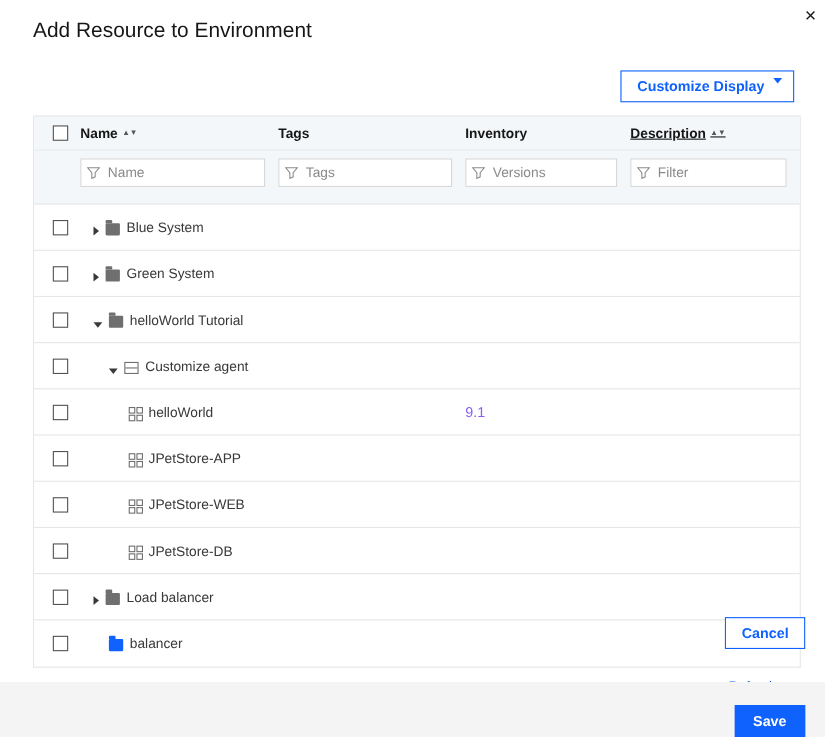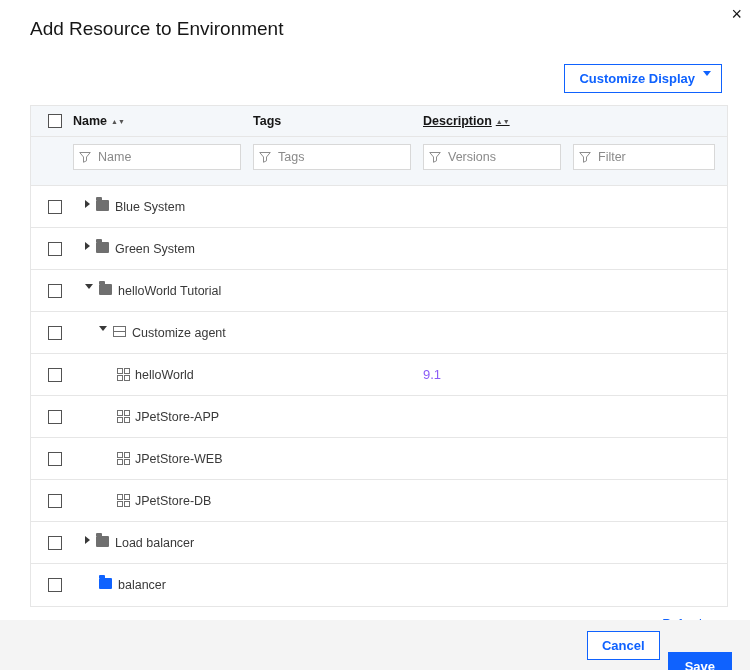--- a/index.html
+++ b/index.html
@@ -116,21 +116,21 @@
       transform:translateY(-50%);
       width:12px; height:12px;
     }
     .tbody .row {
       border-bottom: 1px solid #e6e6e6;
       min-height: 42px;
     }
     .tbody .row:last-child { border-bottom: none; }
     .cell-name {
       display:flex;
-      align-items:flex-start;
+      align-items:flex-end;
       gap:6px;
       font-size:12.5px;
       color:#393939;
     }
     .indent1 { padding-left: 12px; }
     .indent2 { padding-left: 26px; }
     .indent3 { padding-left: 44px; }
     .triangle {
       width:0; height:0;
       display:inline-block;
@@ -204,23 +204,24 @@
       font-size:12.5px;
       cursor:pointer;
     }
     .footer {
       position:absolute;
       bottom:0; left:0; right:0;
       background:#f4f4f4;
       height:50px;
       display:flex;
       justify-content:flex-end;
-      align-items:center;
+      align-items:flex-end;
       gap:8px;
       padding-right:18px;
+      flex-direction:column;
     }
     .btn-cancel {
       border:1px solid #0f62fe;
       color:#0f62fe;
       background:#fff;
       padding:6px 14px;
       font-size:13px;
       font-weight:600;
       cursor:pointer;
     }
@@ -257,20 +258,23 @@
           </div>
         <div class="col-name">
             <span class="hdr">
               <span>Name</span>
               <span class="sort">▲▼</span>
             </span>
           </div>
         <div class="col-tags">
             <span class="hdr">Tags</span>
           </div>
+        <div class="col-inv">
+            <span class="hdr">Inventory</span>
+          </div>
         <div class="col-desc">
             <span class="hdr">
               <span>Description</span>
               <span class="sort">▲▼</span>
             </span>
           </div>
       </div>
     </div>
 
     <div class="filter-row">

